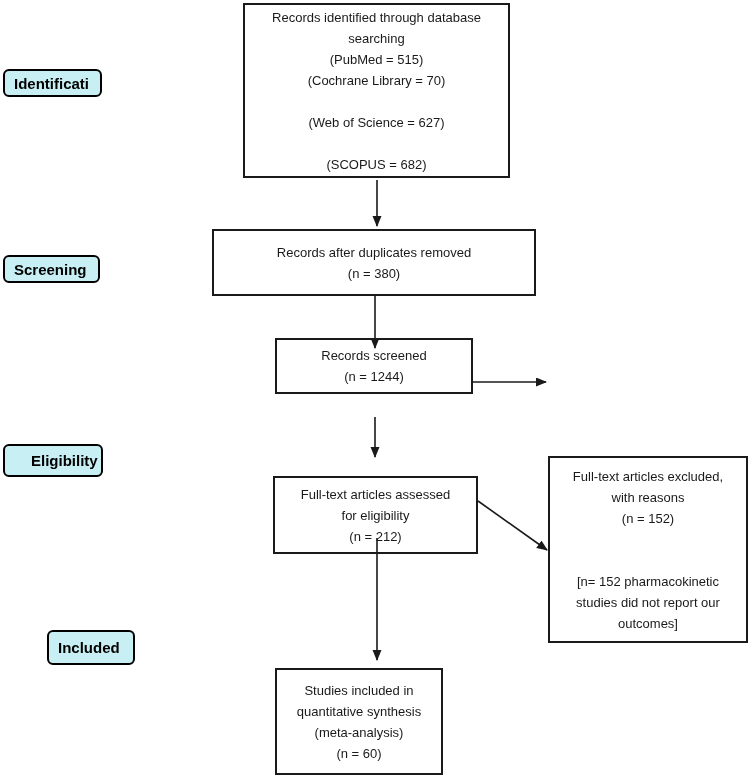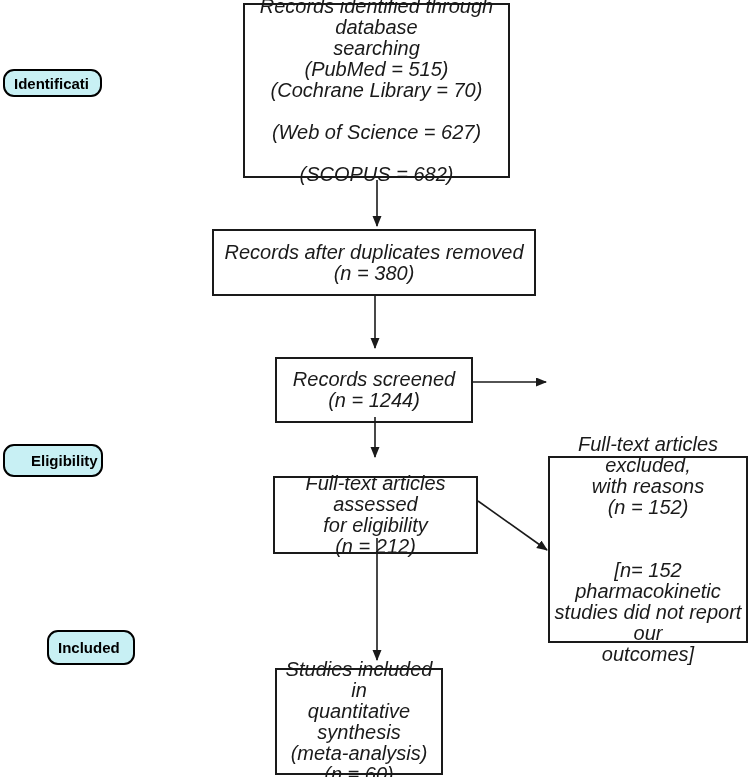--- a/index.html
+++ b/index.html
@@ -23,65 +23,67 @@
   .flow-box {
     position: absolute;
     box-sizing: border-box;
     border: 2px solid #1a1a1a;
     background: #ffffff;
     display: flex;
     align-items: center;
     justify-content: center;
     text-align: center;
     white-space: pre-line;
-    font-size: 20px;
+    font-size: 13px;
     line-height: 21px;
     color: #1a1a1a;
     padding: 8px 4px;
-    font-style: italic;
   }
 
   .stage-label {
     position: absolute;
     box-sizing: border-box;
     border: 2px solid #000000;
-    border-radius: 11px;
+    border-radius: 6px;
     background: var(--stage-fill, #c8f0f4);
     display: flex;
     align-items: center;
     justify-content: flex-start;
     font-size: 15px;
     font-weight: bold;
     color: #000000;
     padding-left: 9px;
     white-space: nowrap;
     overflow: hidden;
   }
 
   
   #box-identified        { left: 243px; top: 3px;   width: 267px; height: 175px; }
   #box-duplicates        { left: 212px; top: 229px; width: 324px; height: 67px; }
-  #box-screened          { left: 275px; top: 357px; width: 198px; height: 66px; }
+  #box-screened          { left: 275px; top: 338px; width: 198px; height: 56px; }
   #box-records-excluded  { left: 549px; top: 348px; width: 199px; height: 69px; }
   #box-fulltext-assessed { left: 273px; top: 460px; width: 205px; height: 78px; margin-top: 16px; }
   #box-fulltext-excluded { left: 548px; top: 456px; width: 200px; height: 187px; }
   #box-included-studies  { left: 275px; top: 668px; width: 168px; height: 107px; }
 
   #stage-identification { left: 3px; top: 69px;  width: 99px; height: 28px; }
   #stage-screening      { left: 3px; top: 255px; width: 97px; height: 28px; }
   #stage-eligibility    { left: 3px; top: 444px; width: 100px; height: 33px; padding-left: 26px; }
   #stage-included       { left: 3px; top: 630px; width: 88px; height: 35px; margin-left: 44px; }
 </style>
 </head>
 <body>
 
 <div class="canvas">
 
   <div class="stage-label" id="stage-identification">
     <span>Identificati</span>
+  </div>
+  <div class="stage-label" id="stage-screening">
+    <span>Screening</span>
   </div>
   <div class="stage-label" id="stage-eligibility">
     <span>Eligibility</span>
   </div>
   <div class="stage-label" id="stage-included">
     <span>Included</span>
   </div>
 
   <div class="flow-box" id="box-identified">Records identified through database
 searching

